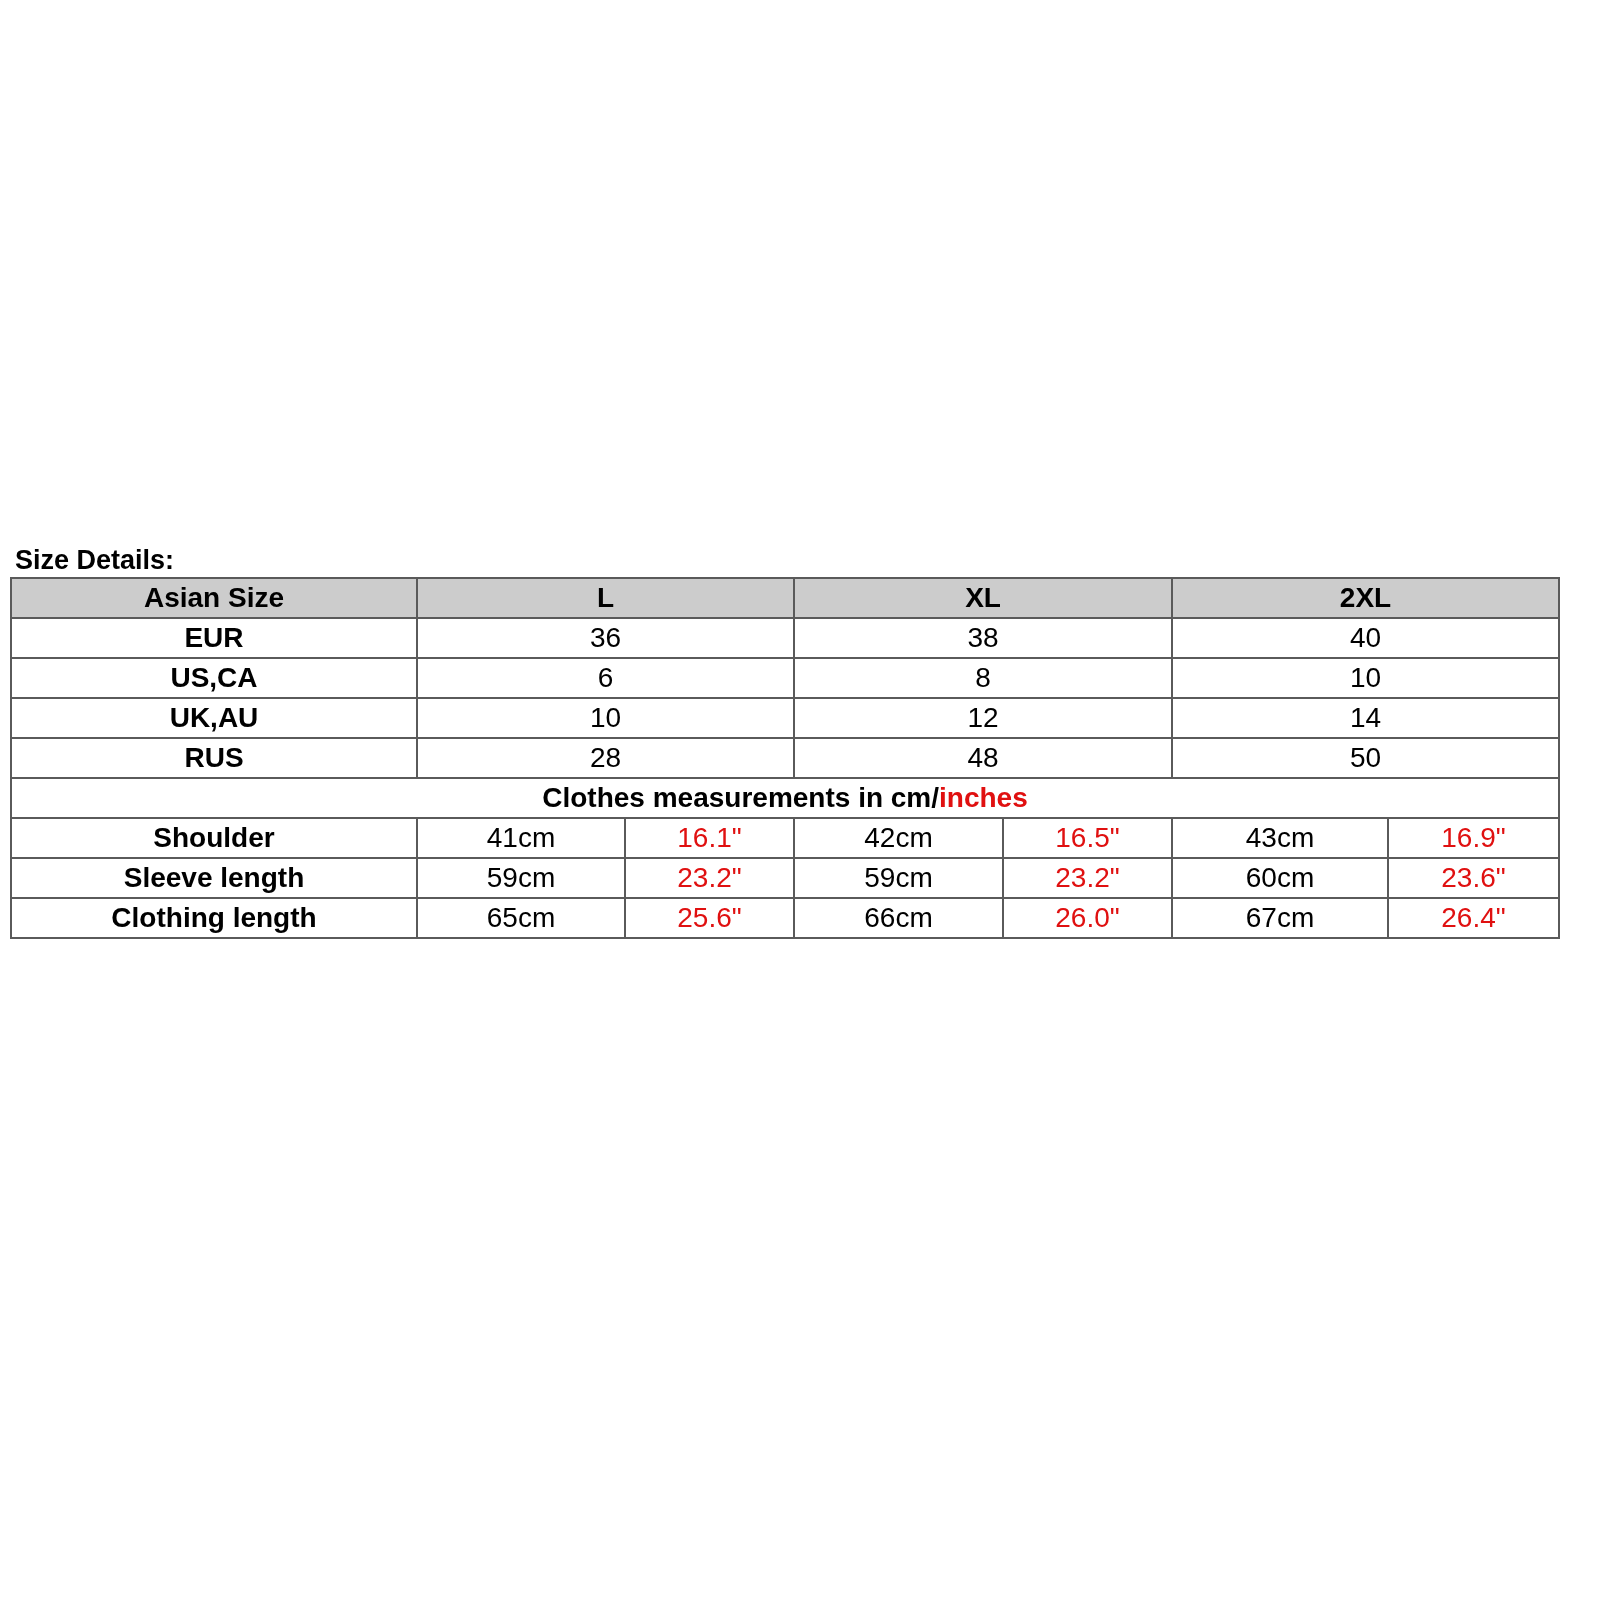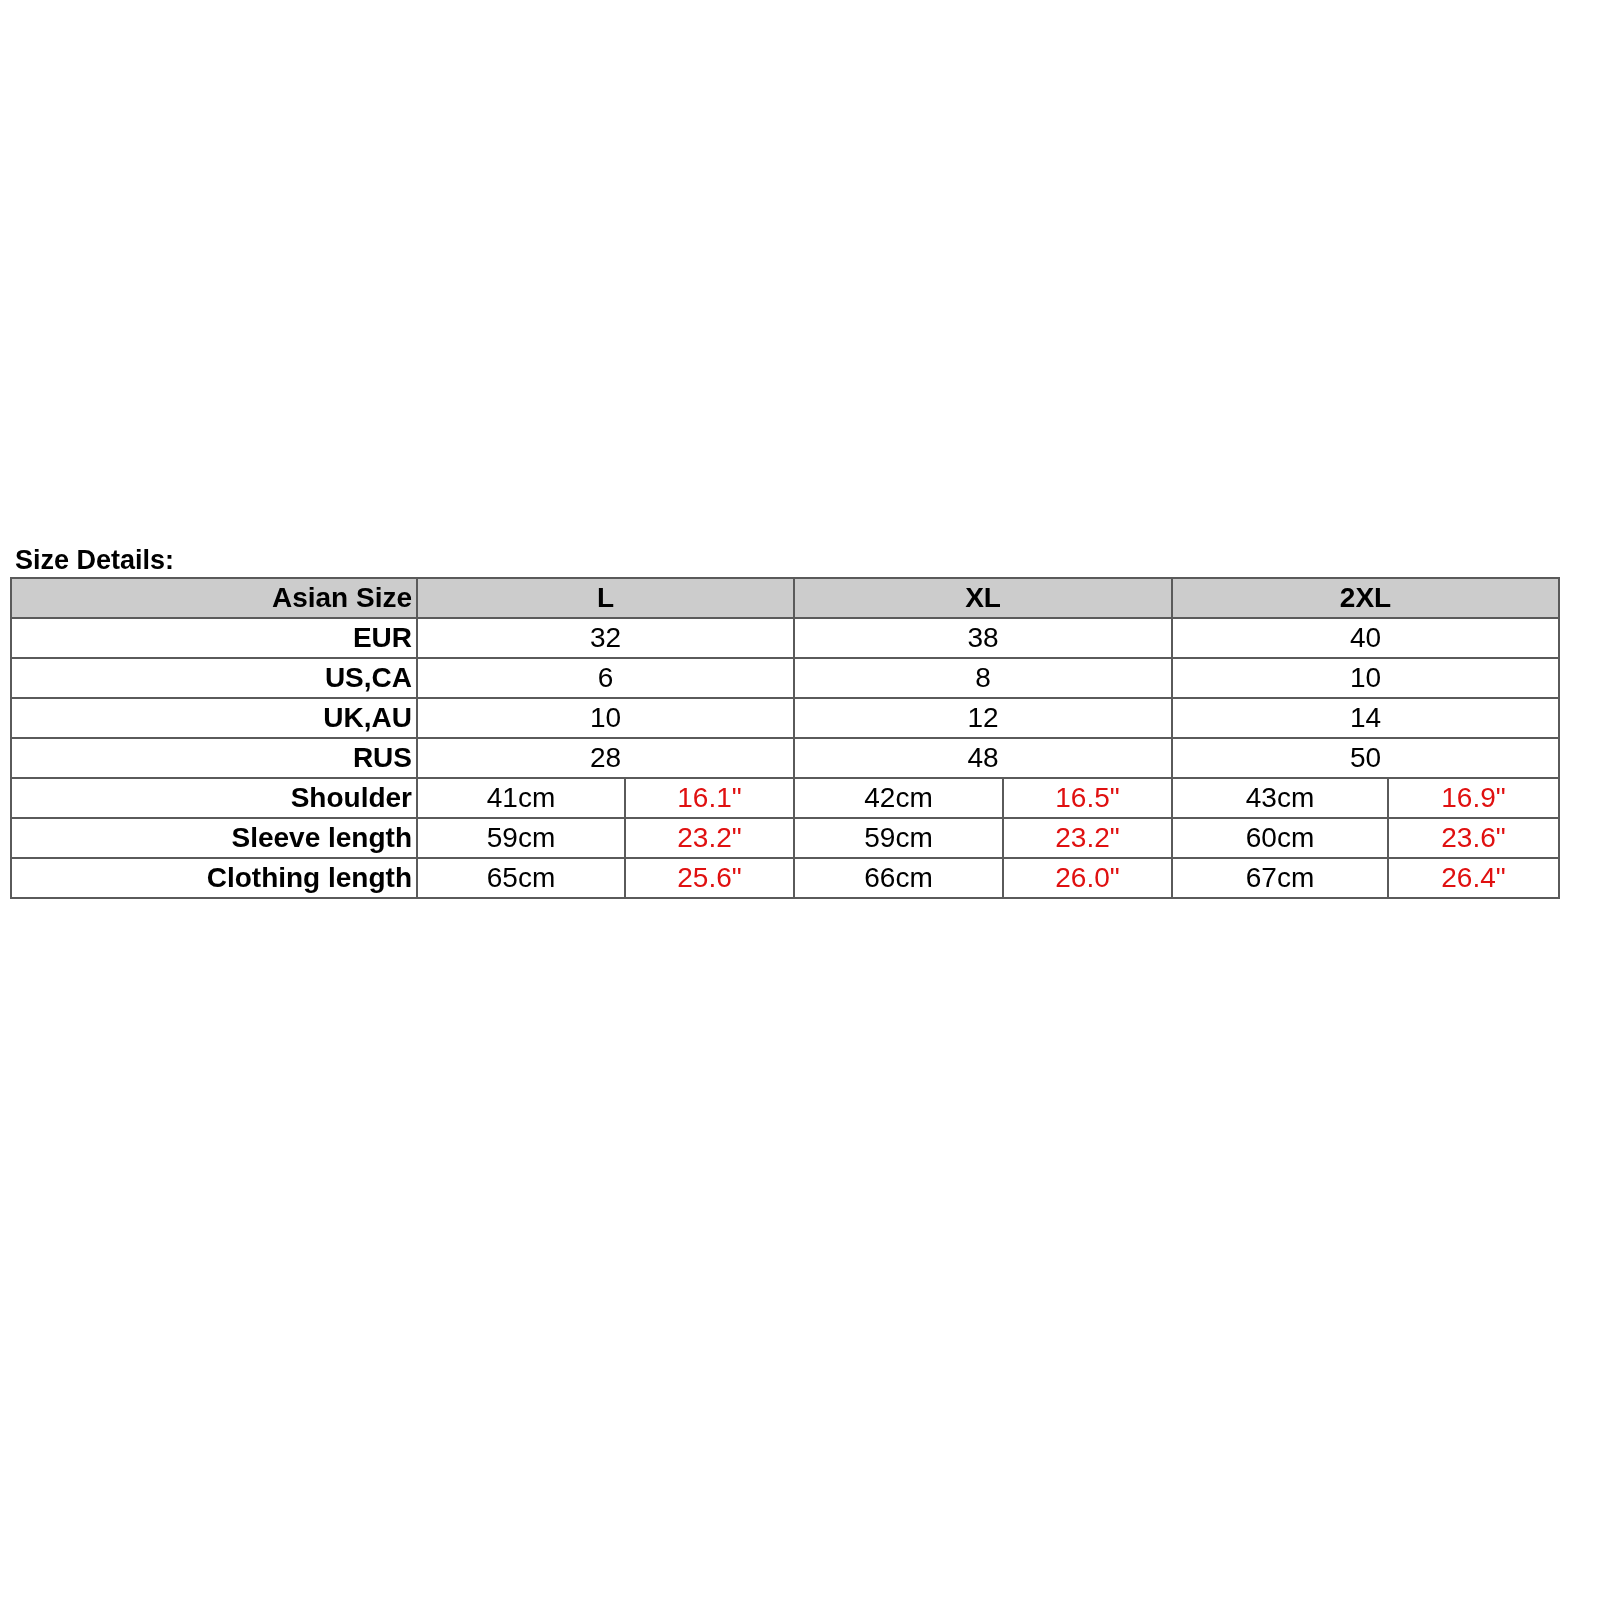--- a/index.html
+++ b/index.html
@@ -3,21 +3,21 @@
   <meta charset="utf-8">
   <style>
     html, body { margin: 0; padding: 0; background: #ffffff; }
     body { width: 1601px; height: 1601px; position: relative; overflow: hidden;
            font-family: "Liberation Sans", sans-serif; color: #000; }
     .title { position: absolute; left: 15px; top: 535px; font-size: 27px; font-weight: bold; margin-top: 10px; }
     table.size { position: absolute; left: 10px; top: 577px; border-collapse: collapse;
                  table-layout: fixed; width: 1548px; }
     table.size td { border: 2px solid #5a5a5a; height: 38px; padding: 0 4px; font-size: 28px;
                     line-height: 38px; text-align: center; white-space: nowrap; overflow: hidden; }
-    table.size td.label { text-align: right; font-weight: bold; }
+    table.size td.label { text-align: center; font-weight: bold; }
     tr.header td { background: #cccccc; font-weight: bold; }
     td.inch { color: #e01010; }
     span.red { color: #e01010; }
   </style>
 </head>
 <body>
 
 <div class="title">Size Details:</div>
 
 <table class="size">
@@ -32,41 +32,44 @@
   </colgroup>
   <tbody>
       <tr class="header">
     <td class="label">Asian Size</td>
     <td colspan="2">L</td>
     <td colspan="2">XL</td>
     <td colspan="2">2XL</td>
   </tr>
   <tr>
     <td class="label">EUR</td>
-    <td colspan="2">32</td>
+    <td colspan="2">36</td>
     <td colspan="2">38</td>
     <td colspan="2">40</td>
   </tr>
   <tr>
     <td class="label">US,CA</td>
     <td colspan="2">6</td>
     <td colspan="2">8</td>
     <td colspan="2">10</td>
   </tr>
   <tr>
     <td class="label">UK,AU</td>
     <td colspan="2">10</td>
     <td colspan="2">12</td>
     <td colspan="2">14</td>
   </tr>
   <tr>
     <td class="label">RUS</td>
     <td colspan="2">28</td>
     <td colspan="2">48</td>
     <td colspan="2">50</td>
+  </tr>
+  <tr>
+    <td colspan="7" class="label"><span>Clothes measurements in cm/</span><span class="red">inches</span></td>
   </tr>
   <tr>
     <td class="label">Shoulder</td>
     <td>41cm</td>
     <td class="inch">16.1"</td>
     <td>42cm</td>
     <td class="inch">16.5"</td>
     <td>43cm</td>
     <td class="inch">16.9"</td>
   </tr>

